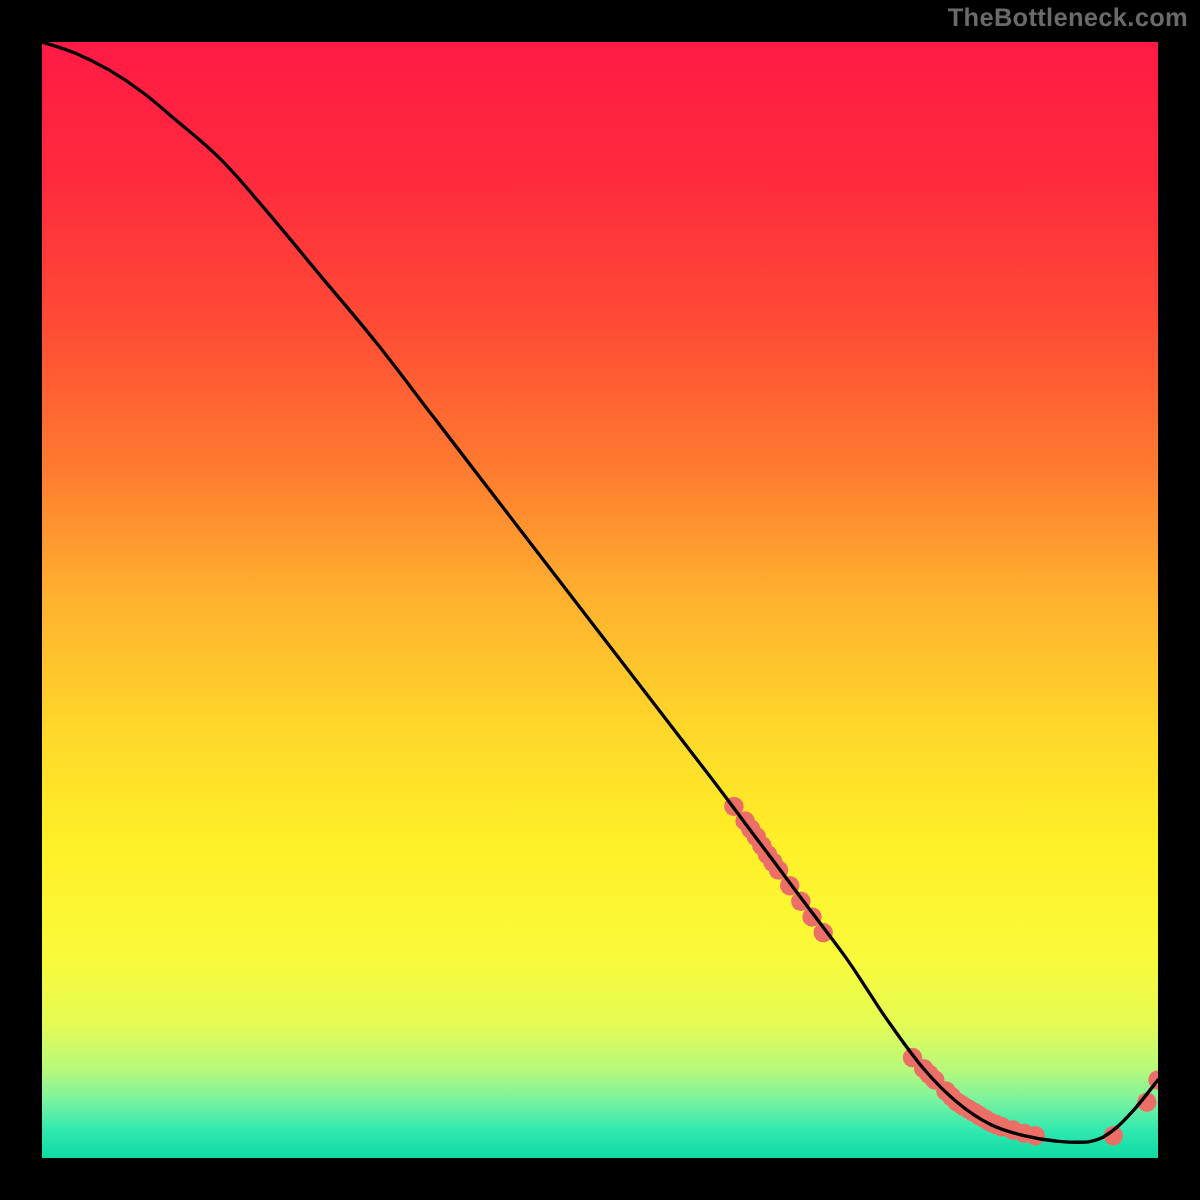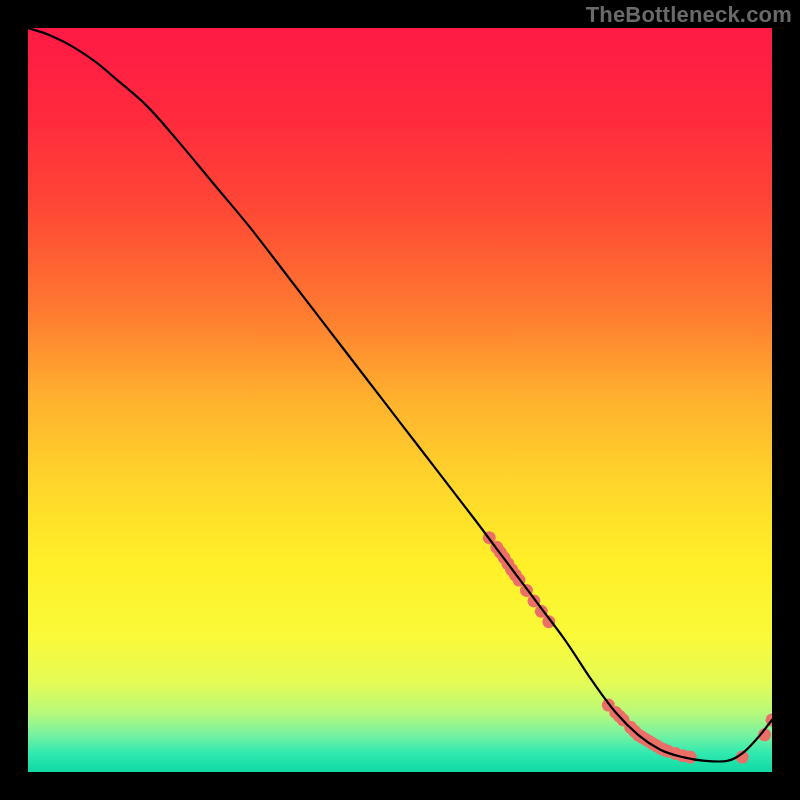--- a/index.html
+++ b/index.html
@@ -13,21 +13,21 @@
   }
   .container {
     position: relative;
     width: 800px;
     height: 800px;
   }
   .watermark {
     position: absolute;
     top: 2px;
     right: 8px;
-    font-size: 22px;
+    font-size: 17px;
     font-weight: 600;
     color: #6a6a6a;
     letter-spacing: 0.2px;
     z-index: 20;
     user-select: none;
   }
   .plot {
     position: absolute;
     left: 28px;
     top: 28px;

